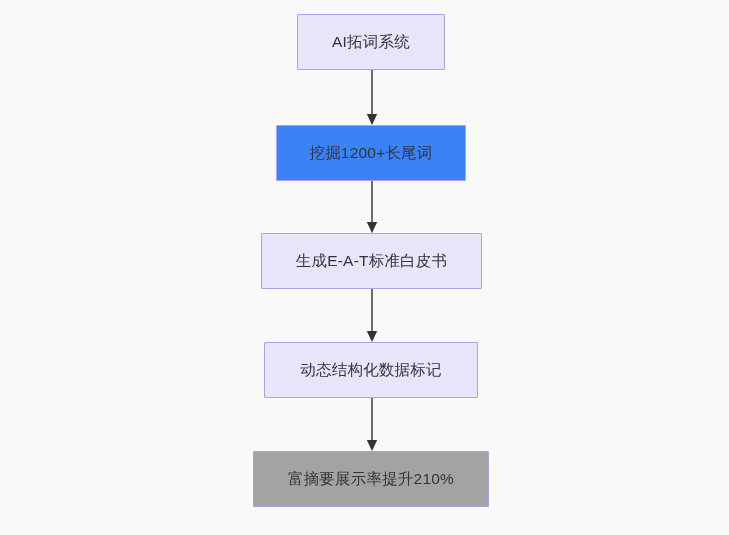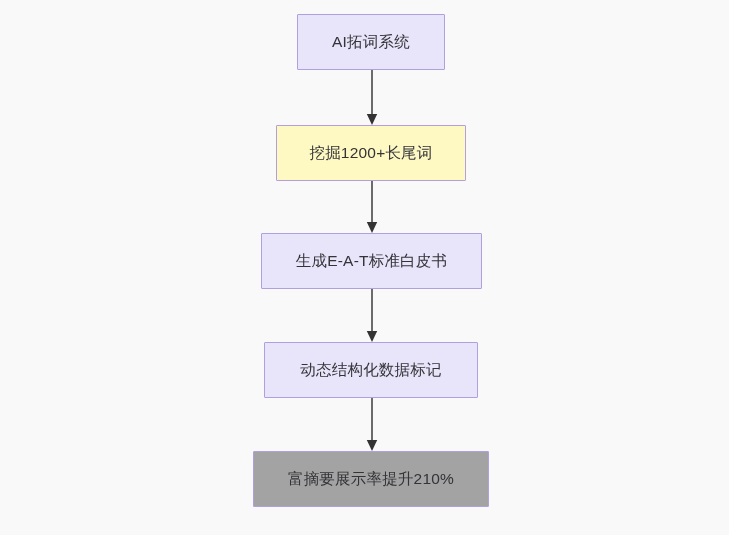--- a/index.html
+++ b/index.html
@@ -85,21 +85,21 @@
     <svg width="14" height="53" viewBox="0 0 14 53">
       <line x1="7" y1="0" x2="7" y2="44" stroke="#6b6b6b" stroke-width="2"></line>
       <polygon points="7,53 1.8,42 12.2,42" fill="#333333"></polygon>
     </svg>
   </div>
 
   <div class="node" id="node-0" style="left: 297px; top: 14px; width: 148px; height: 56px; background: rgb(232, 228, 250); border-color: rgb(177, 159, 224); color: rgb(51, 51, 56);">
     <span class="node-label">AI拓词系统</span>
   </div>
 
-  <div class="node" id="node-1" style="left: 276px; top: 125px; width: 190px; height: 56px; background: #fef9c3; border-color: rgb(177, 159, 224); color: rgb(51, 51, 56);">
+  <div class="node" id="node-1" style="left: 276px; top: 125px; width: 190px; height: 56px; background: #3b82f6; border-color: rgb(177, 159, 224); color: rgb(51, 51, 56);">
     <span class="node-label">挖掘1200+长尾词</span>
   </div>
 
   <div class="node" id="node-3" style="left: 264px; top: 342px; width: 214px; height: 56px; background: rgb(232, 228, 250); border-color: rgb(177, 159, 224); color: rgb(51, 51, 56);">
     <span class="node-label">动态结构化数据标记</span>
   </div>
 
   <div class="node" id="node-2" style="left: 261px; top: 233px; width: 221px; height: 56px; background: rgb(232, 228, 250); border-color: rgb(177, 159, 224); color: rgb(51, 51, 56);">
     <span class="node-label">生成E-A-T标准白皮书</span>
   </div>

